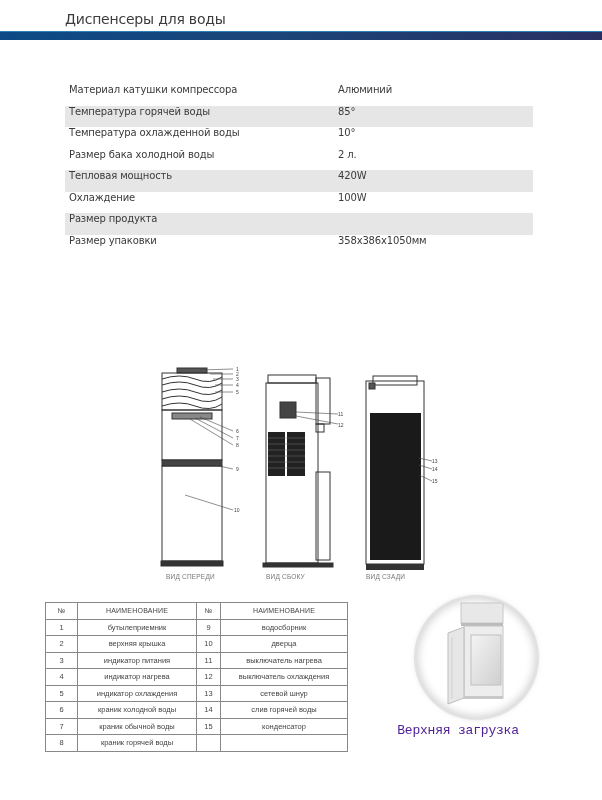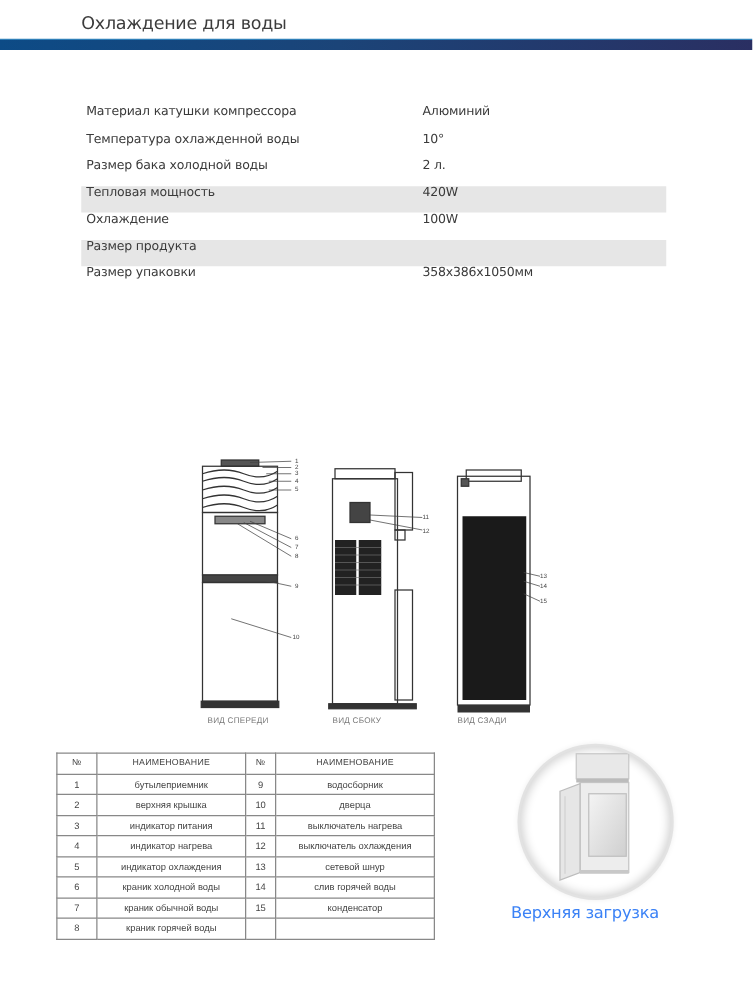--- a/index.html
+++ b/index.html
@@ -50,35 +50,40 @@
     .parts-table .c-name2 { width: 127px; }
     .parts-table th { font-size: 7px; letter-spacing: 0.2px; }
 
     .feature-circle {
       position: absolute; left: 416px; top: 597px; width: 121px; height: 121px;
       border-radius: 50%; background: #ffffff;
       box-shadow: 0 0 0 2px #e2e2e2, 0 0 8px 2px rgba(0,0,0,0.18) inset, 0 0 6px rgba(0,0,0,0.15);
       overflow: hidden;
     }
     .feature-caption {
-      position: absolute; left: 393px; top: 722px; width: 150px;
-      text-align: center; font-size: 13px; line-height: 17px; color: #3b82f6;
+      position: absolute; left: 383px; top: 722px; width: 150px;
+      text-align: center; font-size: 13px; line-height: 17px; color: #4c1d95;
       letter-spacing: -0.2px;
+      font-family: Liberation Mono, monospace;
     }
   </style>
 </head>
 <body>
 
-<div class="page-title">Охлаждение для воды</div>
+<div class="page-title">Диспенсеры для воды</div>
 <div class="header-bar"></div>
 
 <div class="spec-table">
   <div class="spec-row">
     <span class="label">Материал катушки компрессора</span>
     <span class="value">Алюминий</span>
+  </div>
+  <div class="spec-row shaded">
+    <span class="label">Температура горячей воды</span>
+    <span class="value">85°</span>
   </div>
   <div class="spec-row">
     <span class="label">Температура охлажденной воды</span>
     <span class="value">10°</span>
   </div>
   <div class="spec-row">
     <span class="label">Размер бака холодной воды</span>
     <span class="value">2 л.</span>
   </div>
   <div class="spec-row shaded">

